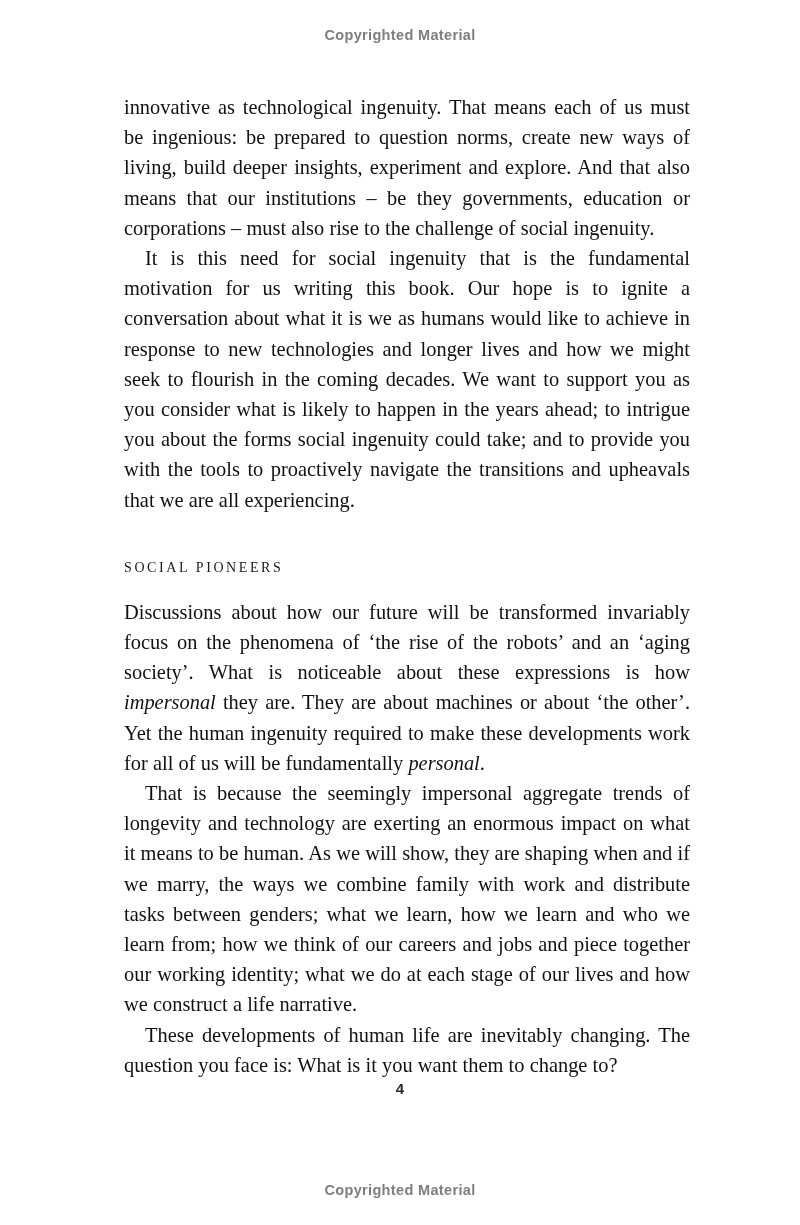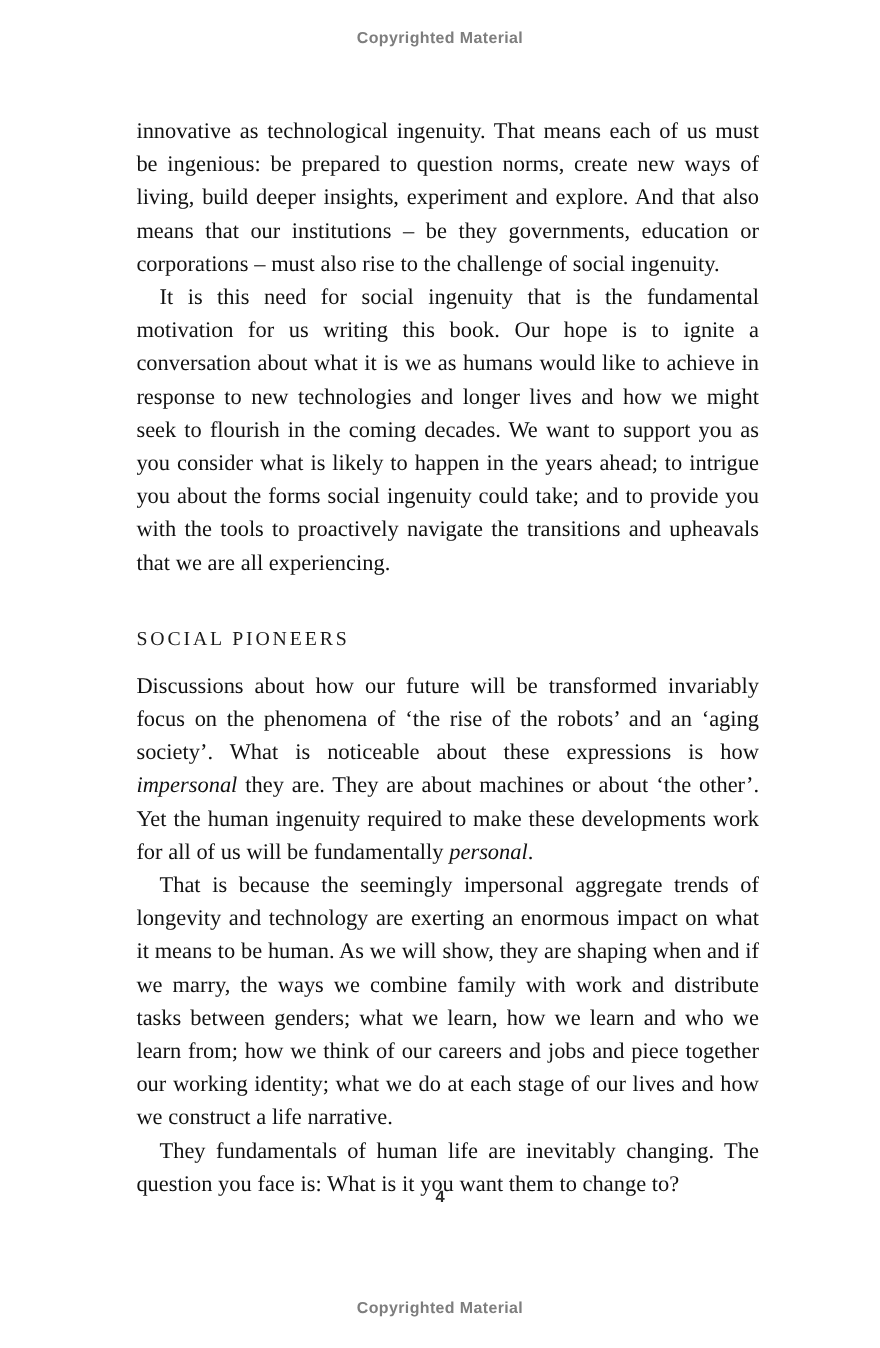--- a/index.html
+++ b/index.html
@@ -38,21 +38,21 @@
     color: #7e7e7e;
     user-select: none;
   }
   .watermark-top { top: 27px; }
   .watermark-bottom { top: 1182px; }
 
   
   .textblock {
     position: absolute;
     left: 124px;
-    top: 104px;
+    top: 92px;
     width: 566px;
   }
 
   p.para {
     margin: 0;
     font-size: 20.4px;
     line-height: 30.2px;
     text-align: justify;
     text-justify: inter-word;
     -webkit-hyphens: none;
@@ -64,21 +64,21 @@
   }
   p.para em {
   }
 
   
   p.para { text-align-last: left; }
 
   h2.section-head {
     margin: 0;
     padding: 0;
-    font-size: 18px;
+    font-size: 14px;
     font-weight: normal;
     letter-spacing: 2.6px;
     line-height: 26px;
     color: #1a1a1a;
     text-transform: uppercase;
     white-space: nowrap;
   }
 
   .gap-before-head { height: 40px; }
   .gap-after-head  { height: 16px; }
@@ -112,21 +112,21 @@
     <div class="gap-before-head"></div>
 
     <h2 class="section-head">SOCIAL PIONEERS</h2>
 
     <div class="gap-after-head"></div>
 
     <p class="para"><span>Discussions about how our future will be transformed invariably focus on the phenomena of ‘the rise of the robots’ and an ‘aging society’. What is noticeable about these expressions is how </span><em>impersonal</em><span> they are. They are about machines or about ‘the other’. Yet the human ingenuity required to make these developments work for all of us will be fundamentally </span><em>personal</em><span>.</span></p>
 
     <p class="para indent">That is because the seemingly impersonal aggregate trends of longevity and technology are exerting an enormous impact on what it means to be human. As we will show, they are shaping when and if we marry, the ways we combine family with work and distribute tasks between genders; what we learn, how we learn and who we learn from; how we think of our careers and jobs and piece together our working identity; what we do at each stage of our lives and how we construct a life narrative.</p>
 
-    <p class="para indent">They fundamentals of human life are inevitably changing. The question you face is: What is it you want them to change to?</p>
+    <p class="para indent">These developments of human life are inevitably changing. The question you face is: What is it you want them to change to?</p>
 
 
   </div>
 
   <div class="folio">4</div>
 
   <div class="watermark watermark-bottom">Copyrighted Material</div>
 
 </div>
 

